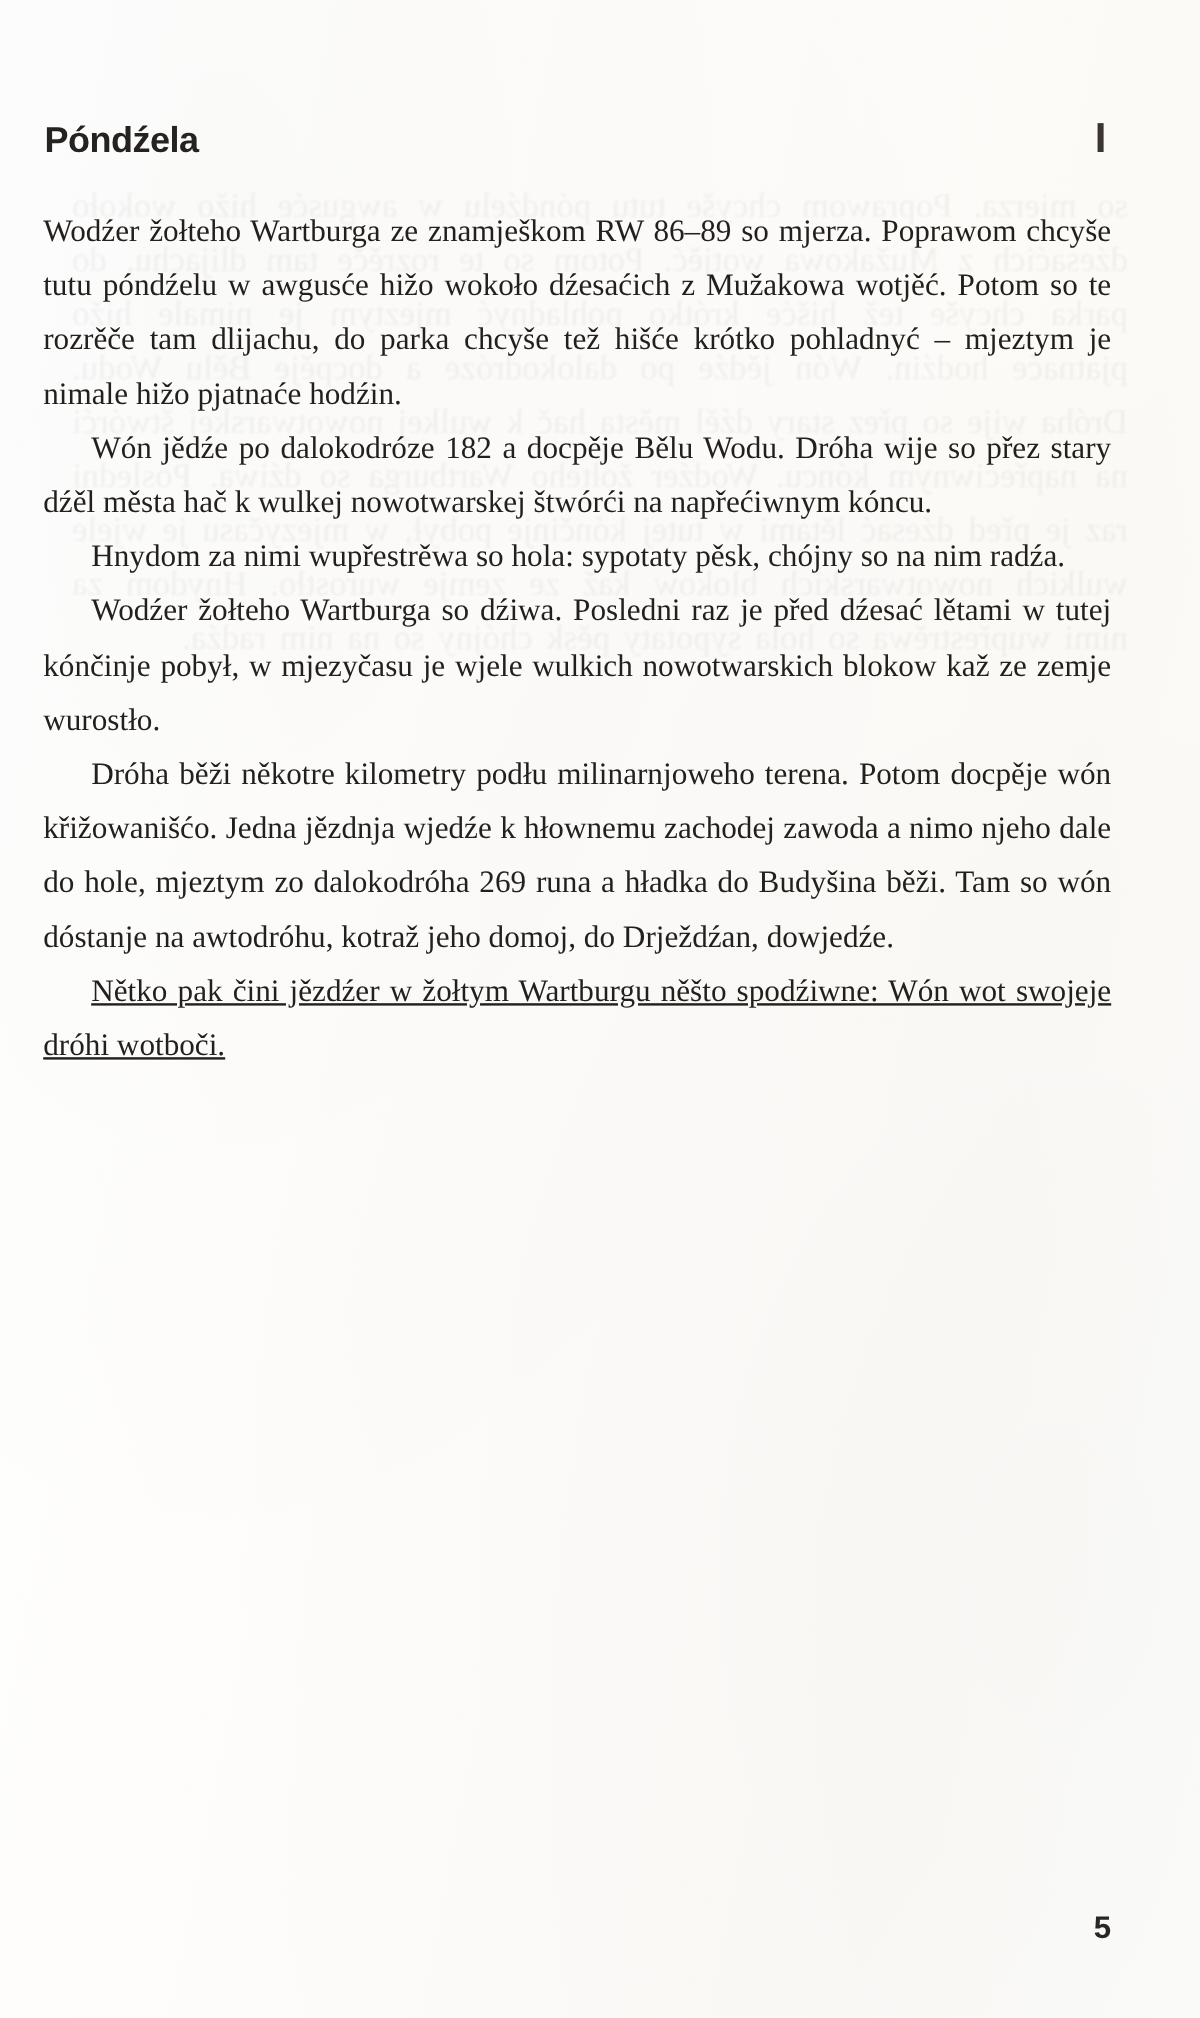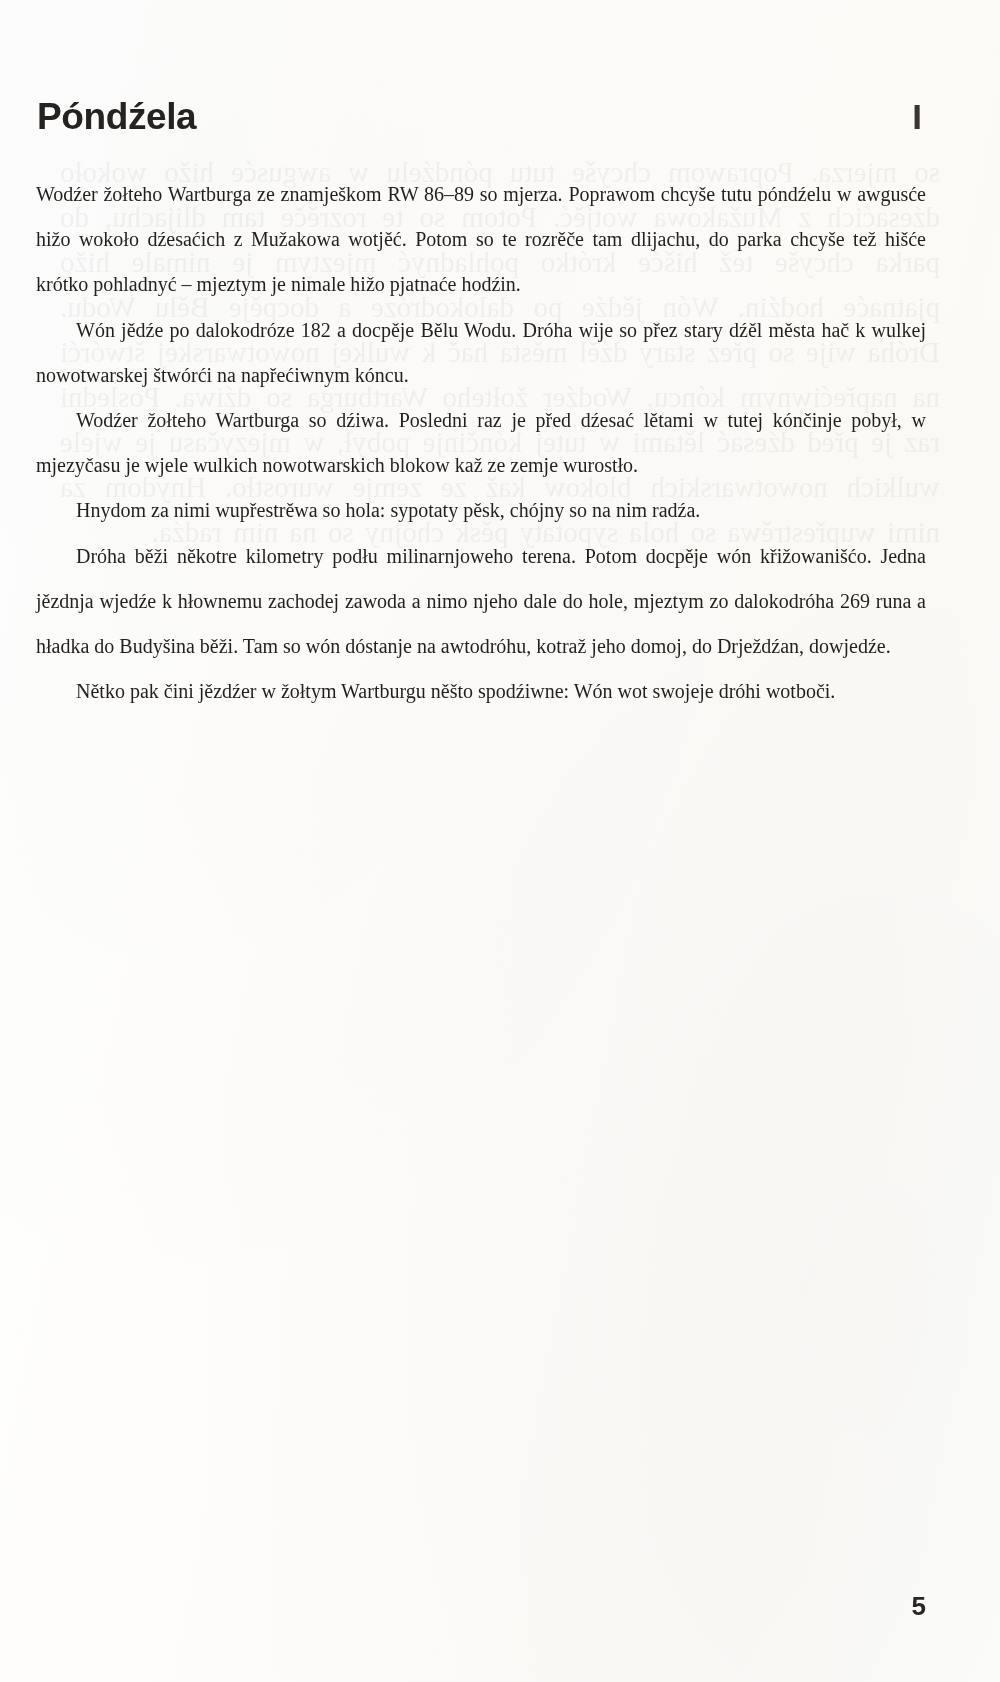--- a/index.html
+++ b/index.html
@@ -57,57 +57,57 @@
   }
 
   .head-row {
     display: flex;
     align-items: baseline;
     justify-content: space-between;
     margin: 0 0 34px 0;
   }
   .chapter-title {
     font-family: "Liberation Sans", "DejaVu Sans", sans-serif;
-    font-size: 37px;
+    font-size: 30px;
     font-weight: bold;
     color: #262220;
     letter-spacing: -0.4px;
     margin: 0;
     padding-left: 5px;
   }
   .chapter-number {
     font-family: "Liberation Sans", "DejaVu Sans", sans-serif;
     font-size: 35px;
     font-weight: bold;
     color: #3a3530;
     letter-spacing: 0;
     margin: 0;
     padding-right: 6px;
   }
 
   .body-text {
     font-family: "Liberation Serif", "DejaVu Serif", serif;
-    font-size: 20px;
+    font-size: 26px;
     line-height: 45.2px;
     color: #231f1c;
     text-align: justify;
     text-justify: inter-word;
     hyphens: none;
     padding-left: 4px;
     padding-right: 2px;
   }
   .body-text p {
     margin: 0;
     text-indent: 0;
   }
   .body-text p.indent {
     text-indent: 40px;
   }
   
-  .body-text p:last-child { margin-bottom: 0; }
+  .body-text p:last-child { margin-bottom: 0; text-decoration: underline; }
 
   .page-number {
     position: absolute;
     right: 74px;
     bottom: 60px;
     font-family: "Liberation Sans", "DejaVu Sans", sans-serif;
     font-size: 26px;
     font-weight: bold;
     color: #2a2623;
   }
@@ -139,22 +139,22 @@
   <div class="content">
 
     <div class="head-row">
       <h1 class="chapter-title">Póndźela</h1>
       <span class="chapter-number">I</span>
     </div>
 
     <div class="body-text">
       <p>Wodźer žołteho Wartburga ze znamješkom RW 86–89 so mjerza. Poprawom chcyše tutu póndźelu w awgusće hižo wokoło dźesaćich z Mužakowa wotjěć. Potom so te rozrěče tam dlijachu, do parka chcyše tež hišće krótko pohladnyć – mjeztym je nimale hižo pjatnaće hodźin.</p>
       <p class="indent">Wón jědźe po dalokodróze 182 a docpěje Bělu Wodu. Dróha wije so přez stary dźěl města hač k wulkej nowotwarskej štwórći na napřećiwnym kóncu.</p>
+      <p class="indent">Hnydom za nimi wupřestrěwa so hola: sypotaty pěsk, chójny so na nim radźa.</p>
       <p class="indent">Wodźer žołteho Wartburga so dźiwa. Posledni raz je před dźesać lětami w tutej kónčinje pobył, w mjezyčasu je wjele wulkich nowotwarskich blokow kaž ze zemje wurostło.</p>
-      <p class="indent">Hnydom za nimi wupřestrěwa so hola: sypotaty pěsk, chójny so na nim radźa.</p>
       <p class="indent">Dróha běži někotre kilometry podłu milinarnjoweho terena. Potom docpěje wón křižowanišćo. Jedna jězdnja wjedźe k hłownemu zachodej zawoda a nimo njeho dale do hole, mjeztym zo dalokodróha 269 runa a hładka do Budyšina běži. Tam so wón dóstanje na awtodróhu, kotraž jeho domoj, do Drježdźan, dowjedźe.</p>
       <p class="indent">Nětko pak čini jězdźer w žołtym Wartburgu něšto spodźiwne: Wón wot swojeje dróhi wotboči.</p>
     </div>
 
   </div>
 
   <div class="page-number">5</div>
 
   <div class="grain"></div>
 

